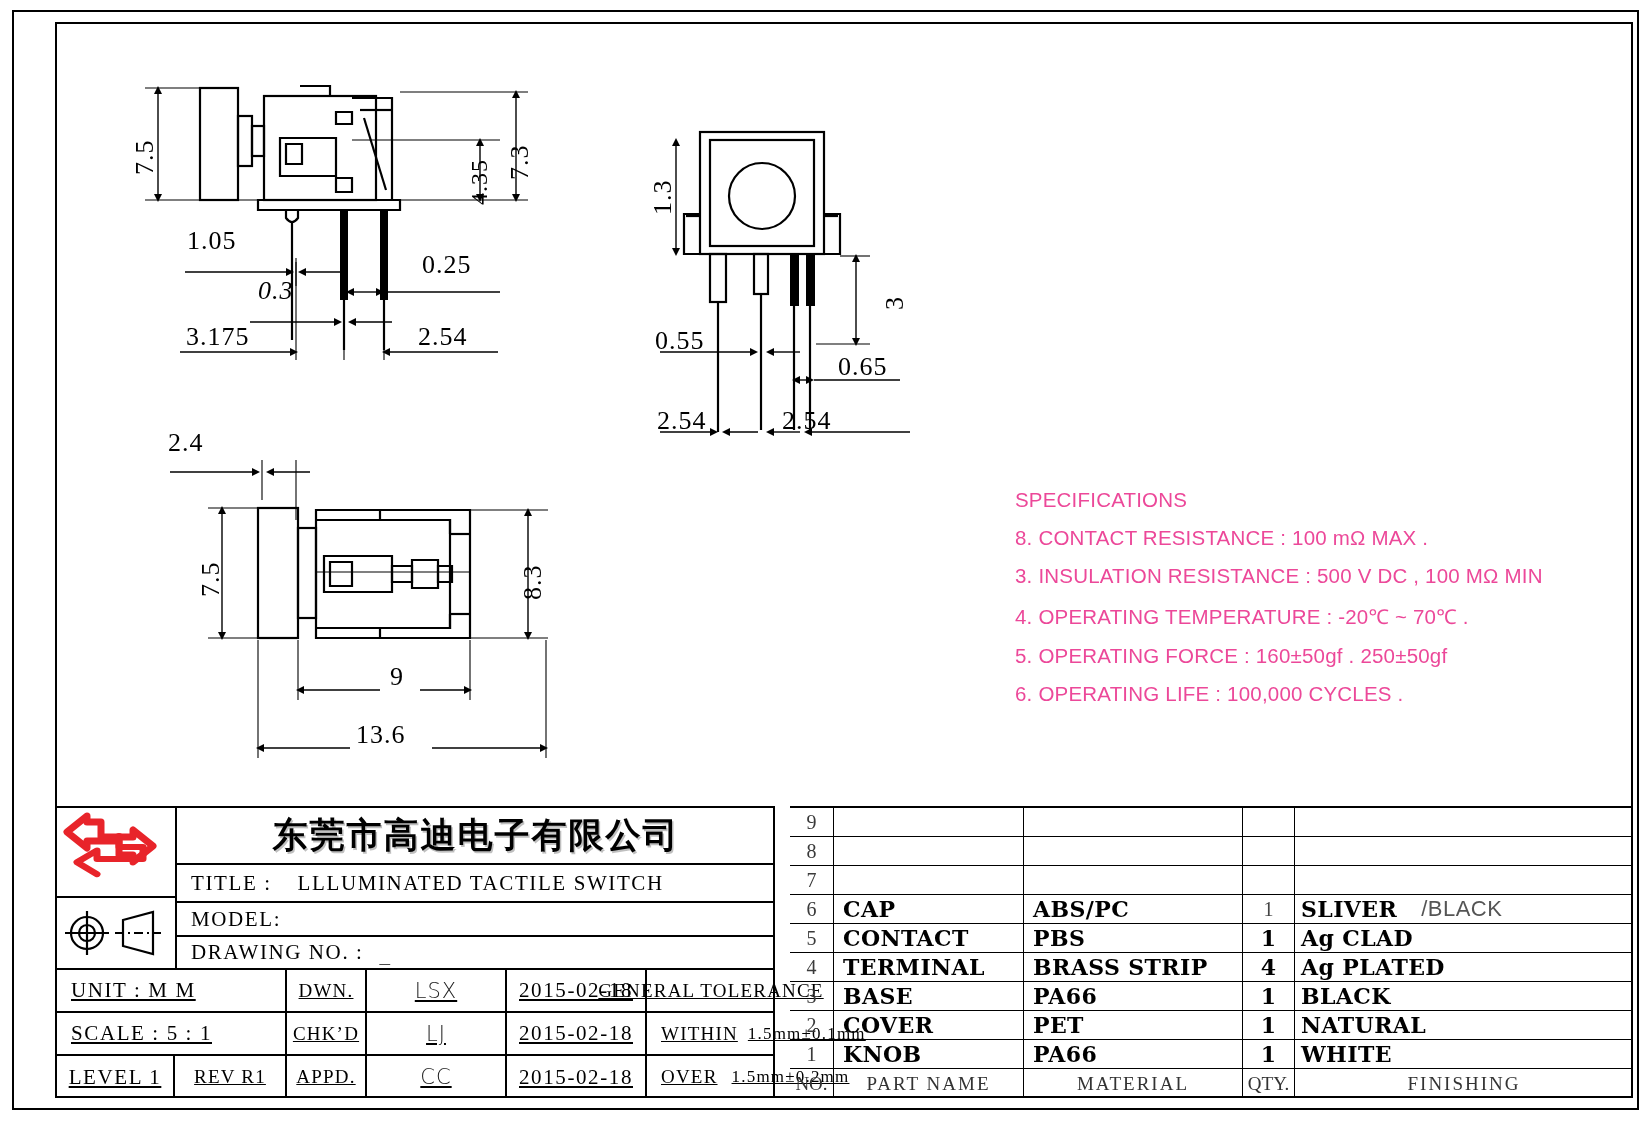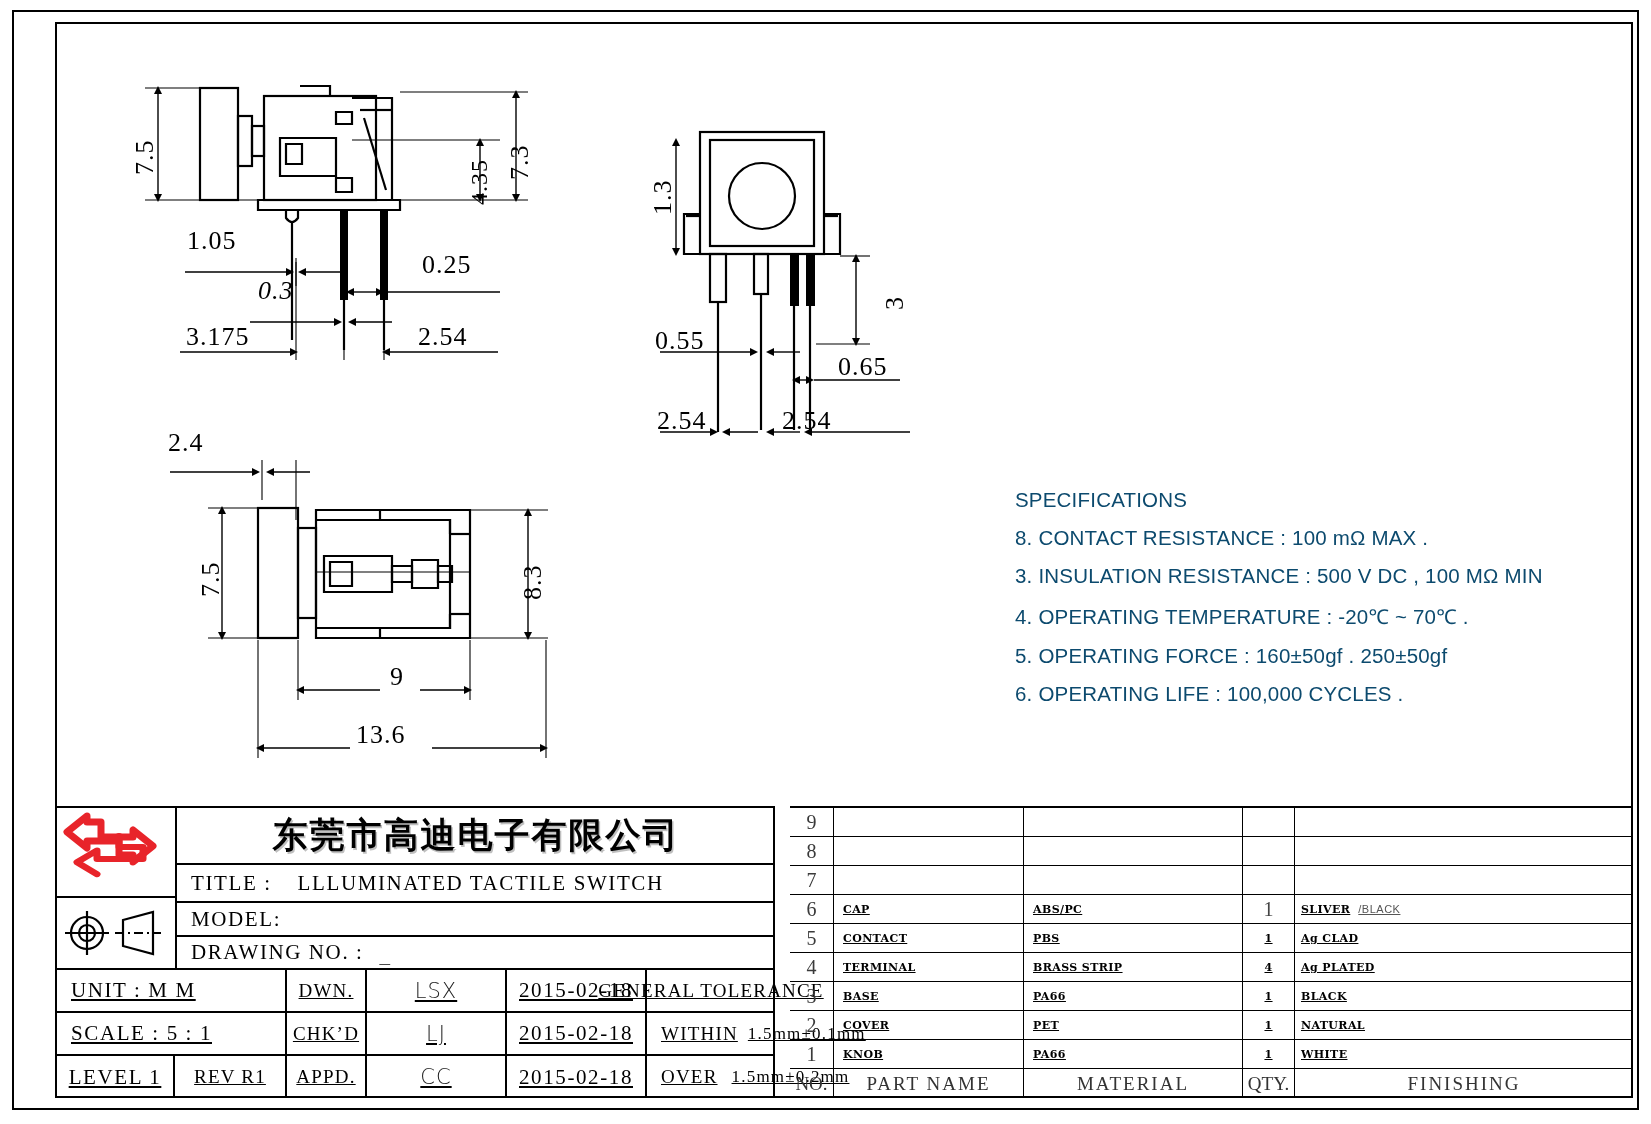--- a/index.html
+++ b/index.html
@@ -39,21 +39,21 @@
     transform-origin:0 0;
     transform:rotate(-90deg);
   }
   .svgwrap{position:absolute;left:0;top:0;pointer-events:none;}
   
   #specs{
     position:absolute;left:1015px;top:488px;
     width:600px;
     font-family:"Liberation Sans", sans-serif;
     font-size:20.5px;
-    color:#0c4a6e;
+    color:#ec4899;
   }
   #specs .sp-title{margin-bottom:14px;letter-spacing:.2px;}
   #specs .sp-line{margin-bottom:14px;letter-spacing:.2px;white-space:nowrap;}
   
   #titleblock{
     position:absolute;left:57px;top:806px;
     width:718px;height:290px;
     border-top:2.5px solid #000;
     border-right:2.5px solid #000;
     box-sizing:border-box;
@@ -126,23 +126,23 @@
     display:flex;
   }
   .bom-row.hdr{border-bottom:none;justify-content:center;}
   .bc{box-sizing:border-box;border-right:1.8px solid #000;
       display:flex;align-items:center;height:100%;}
   .bc.last{border-right:none;}
   .bc-no{width:44px;justify-content:center;}
   .bc-part{width:190px;padding-left:9px;}
   .bc-mat{width:219px;padding-left:9px;}
   .bc-qty{width:52px;justify-content:center;}
-  .bc-fin{width:338px;padding-left:6px;}
-  .bom-txt{font-family:"DejaVu Serif", serif;font-weight:bold;font-size:11px;
-           letter-spacing:.4px;white-space:nowrap;text-decoration:underline;}
+  .bc-fin{width:338px;padding-left:6px;gap:16px;}
+  .bom-txt{font-family:"DejaVu Serif", serif;font-weight:bold;font-size:22px;
+           letter-spacing:.4px;white-space:nowrap;}
   .bom-num{font-family:"Liberation Serif", serif;font-size:20px;color:#3a3a3a;}
   .bom-hdr-txt{font-size:19px;letter-spacing:2px;color:#333;white-space:nowrap;}
   .fin-grey{font-family:"Liberation Sans", sans-serif;font-weight:normal;
             color:#555;letter-spacing:.5px;}
 </style>
 </head>
 <body>
 
 <div id="sheet">
 

